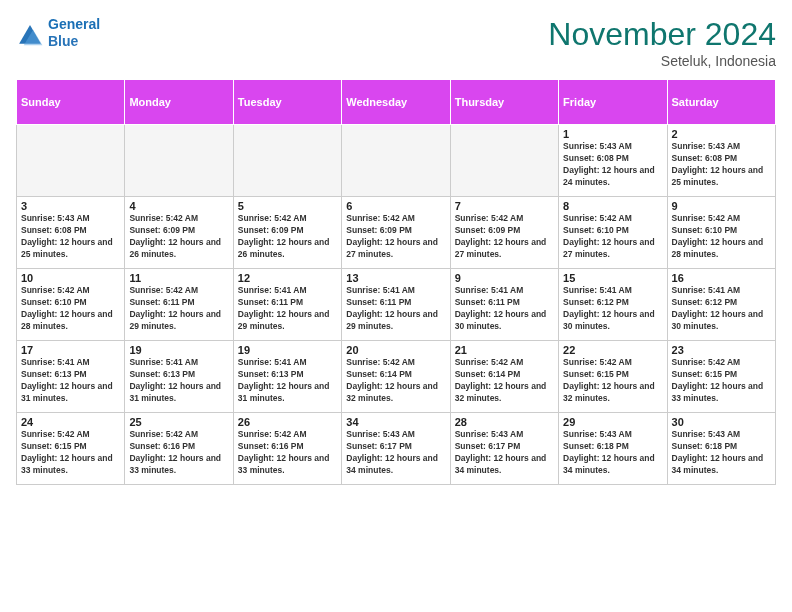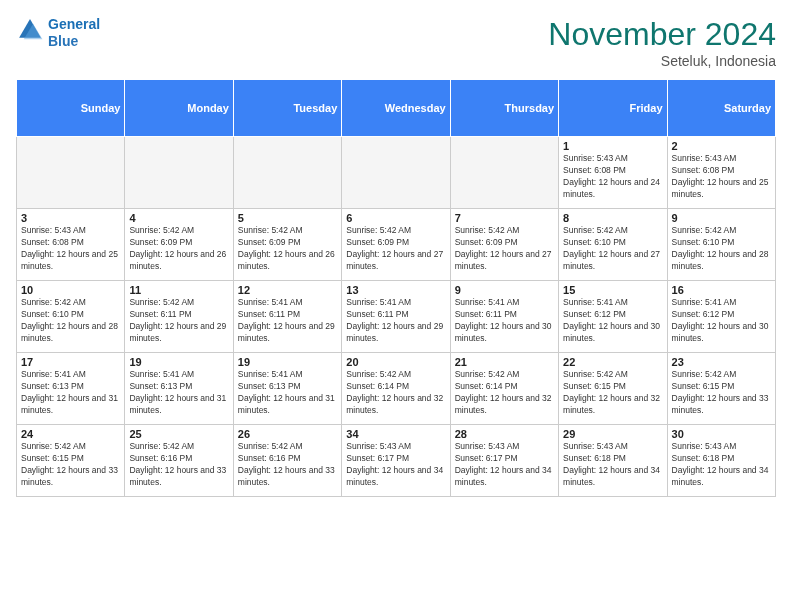--- a/index.html
+++ b/index.html
@@ -16,21 +16,21 @@
       padding: 16px 16px 10px 16px;
     }
     .header {
       display: flex;
       justify-content: space-between;
       align-items: flex-start;
       margin-bottom: 10px;
     }
     .logo {
       display: flex;
-      align-items: flex-start;
+      align-items: flex-end;
       gap: 4px;
     }
     .logo-text {
       font-size: 14px;
       font-weight: bold;
       color: #333;
       line-height: 1.2;
     }
     .logo-text span {
       color: #1a6fb5;
@@ -49,26 +49,26 @@
     }
     .location {
       font-size: 14px;
       color: #555;
     }
     table {
       width: 100%;
       border-collapse: collapse;
     }
     th {
-      background-color: #3b82f6;
+      background-color: #d946ef;
       color: #fff;
       font-size: 11px;
       font-weight: bold;
-      padding: 22px 4px;
-      text-align: right;
+      padding: 16px 4px;
+      text-align: left;
       border: 1px solid #fff;
     }
     td {
       border: 1px solid #ccc;
       vertical-align: top;
       padding: 3px 4px;
       font-size: 8.5px;
       color: #333;
       width: calc(100% / 7);
       height: 72px;
@@ -80,20 +80,21 @@
     .day-num {
       font-size: 11px;
       font-weight: bold;
       color: #222;
       display: block;
       margin-bottom: 1px;
     }
     .day-info {
       color: #333;
       line-height: 1.4;
+      font-weight: bold;
     }
   </style>
 </head>
 <body>
 
 <div class="page">
   <div class="header">
     <div class="logo">
       <svg class="logo-icon" viewBox="0 0 36 36">
         <polygon points="18,4 32,28 4,28" fill="#2874b8"></polygon>

